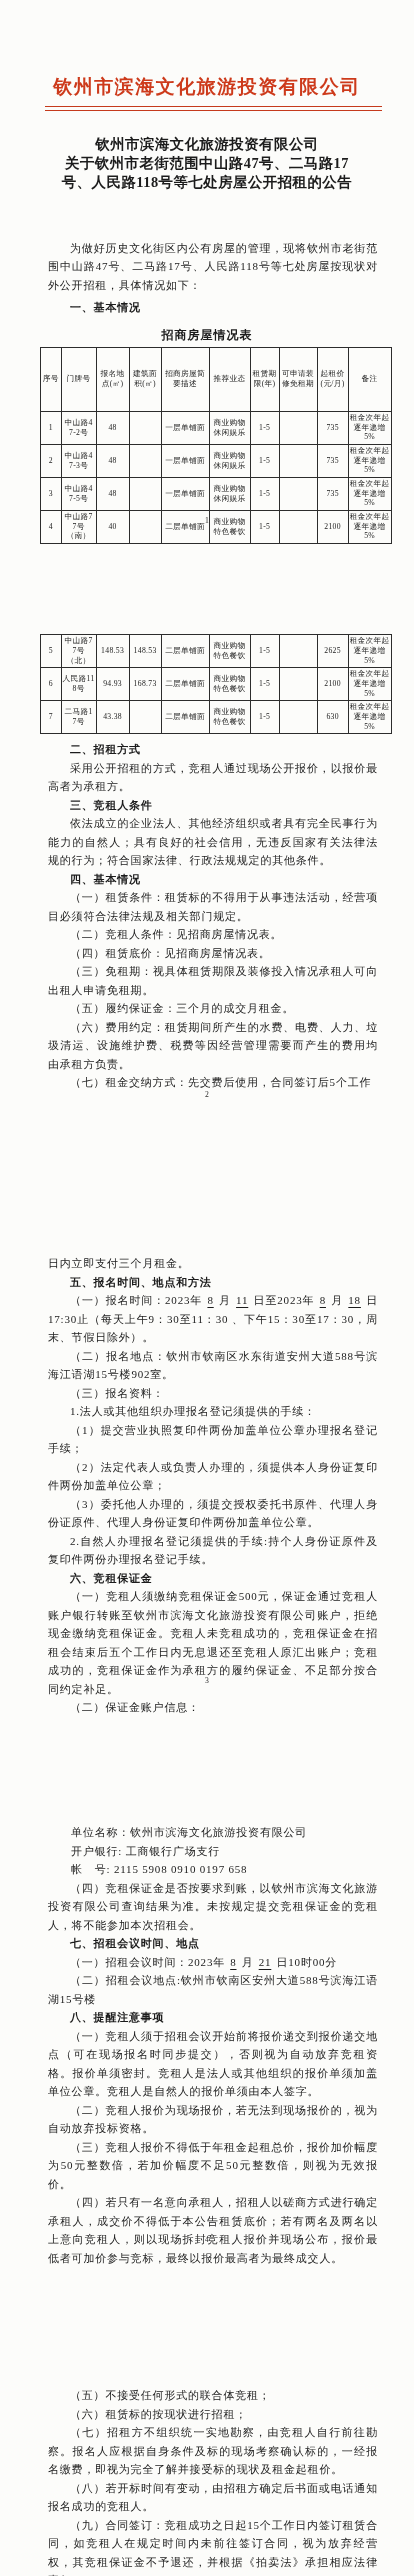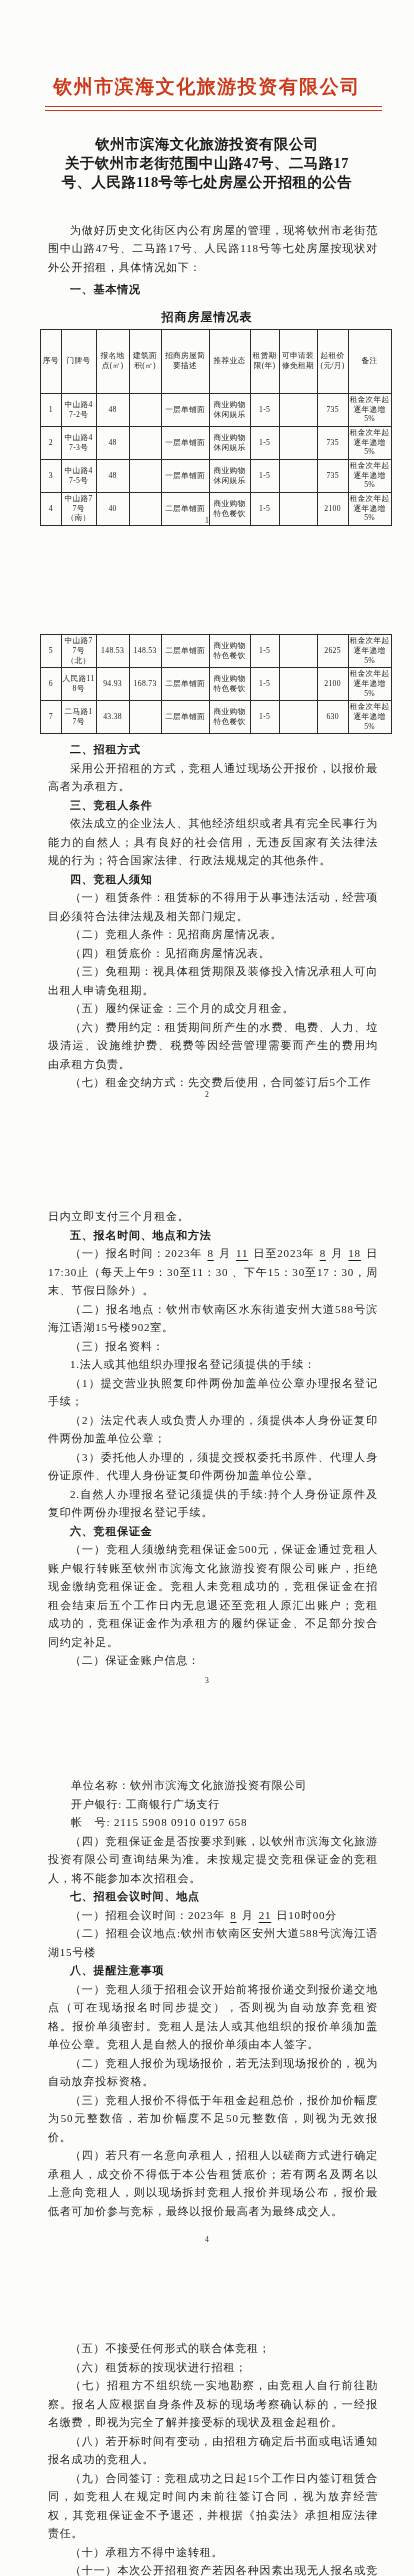--- a/index.html
+++ b/index.html
@@ -11,21 +11,21 @@
     font-family:"Liberation Serif","DejaVu Serif",serif;
     color:#1c1c1c;
     overflow:hidden;
   }
   .page{position:absolute;left:0;right:0;}
   .p1{top:0;height:592px;}
   .p2{top:592px;height:587px;}
   .p3{top:1180px;height:567px;}
   .p4{top:1747px;height:551px;}
   .p5{top:2298px;height:533px;}
-  .inner{padding:0 36px 0 48px;}
+  .inner{padding:0 36px 0 48px;margin-top:47px;}
 
   
   .letterhead{
     padding-top:75px;
     text-align:center;
     font-size:19px;line-height:24px;
     font-weight:700;
     color:#cd3a1b;
     letter-spacing:1.5px;
   }
@@ -263,21 +263,21 @@
               <td>租金次年起逐年递增5%</td>
             </tr>
           </tbody>
       </table>
     </div>
     <div class="inner p2-blocks">
         <p class="blk blk-h">二、招租方式</p>
         <p class="blk blk-p">采用公开招租的方式，竞租人通过现场公开报价，以报价最高者为承租方。</p>
         <p class="blk blk-h">三、竞租人条件</p>
         <p class="blk blk-p">依法成立的企业法人、其他经济组织或者具有完全民事行为能力的自然人；具有良好的社会信用，无违反国家有关法律法规的行为；符合国家法律、行政法规规定的其他条件。</p>
-        <p class="blk blk-h">四、竞租人须知</p>
+        <p class="blk blk-h">四、基本情况</p>
         <p class="blk blk-p">（一）租赁条件：租赁标的不得用于从事违法活动，经营项目必须符合法律法规及相关部门规定。</p>
         <p class="blk blk-p">（二）竞租人条件：见招商房屋情况表。</p>
         <p class="blk blk-p">（四）租赁底价：见招商房屋情况表。</p>
         <p class="blk blk-p">（三）免租期：视具体租赁期限及装修投入情况承租人可向出租人申请免租期。</p>
         <p class="blk blk-p">（五）履约保证金：三个月的成交月租金。</p>
         <p class="blk blk-p">（六）费用约定：租赁期间所产生的水费、电费、人力、垃圾清运、设施维护费、税费等因经营管理需要而产生的费用均由承租方负责。</p>
         <p class="blk blk-p">（七）租金交纳方式：先交费后使用，合同签订后5个工作</p>
       </div>
     <div class="page-num pn2">2</div>
   </div>

